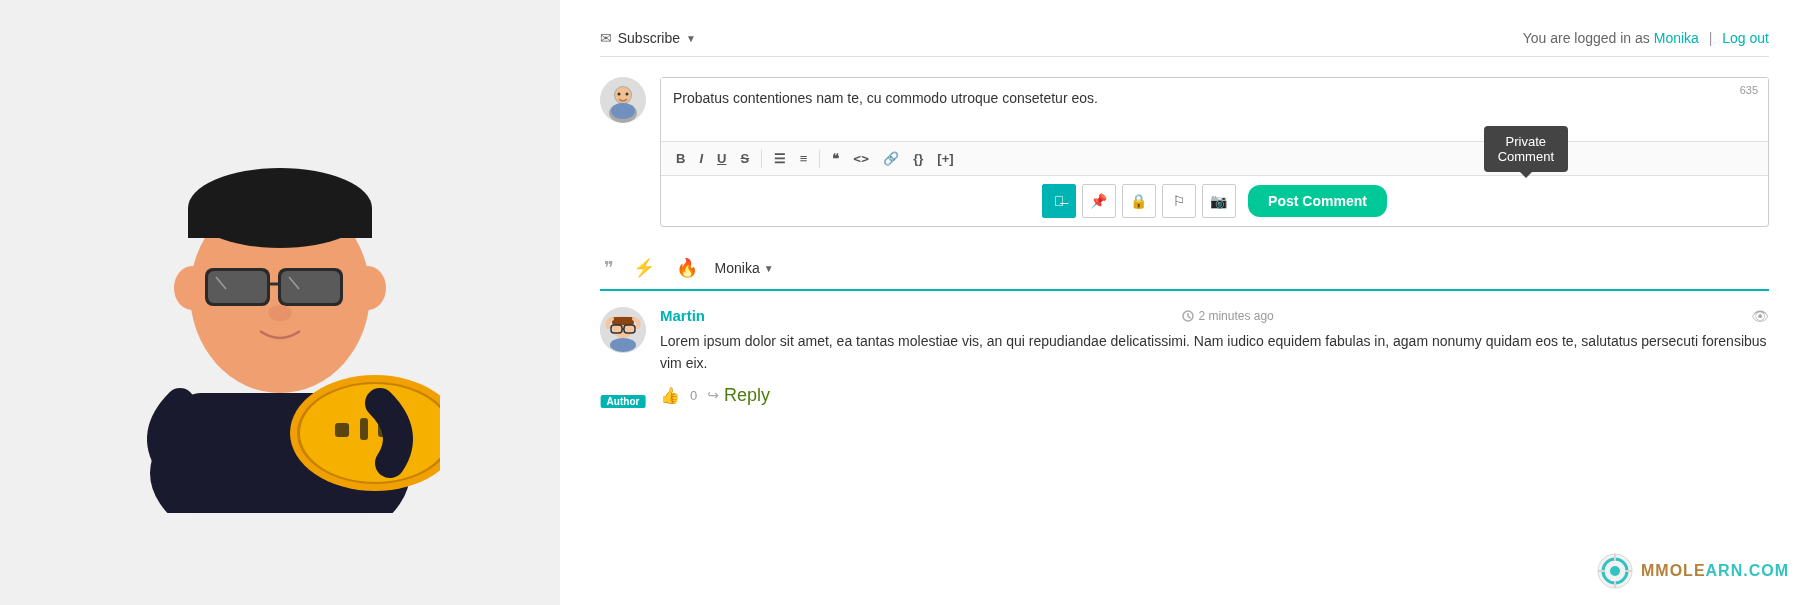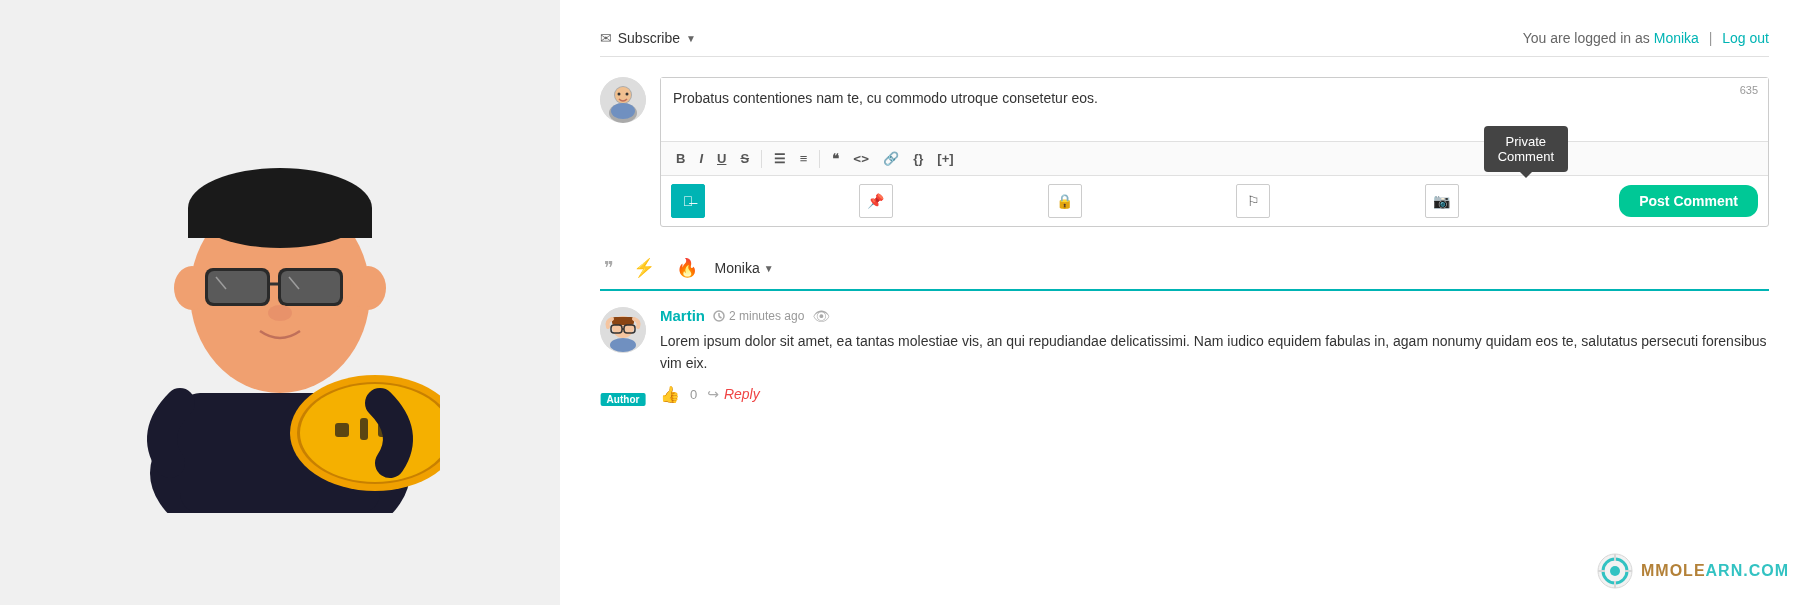--- a/index.html
+++ b/index.html
@@ -133,21 +133,21 @@
       color: #555;
       font-size: 13px;
       font-weight: bold;
       border-radius: 2px;
     }
     .toolbar-sep { width: 1px; height: 18px; background: #ddd; margin: 0 3px; }
 
     
     .post-controls {
       display: flex;
-      justify-content: space-between;
+      justify-content: center;
       align-items: center;
       padding: 8px 10px;
       gap: 6px;
       border-top: 1px solid #e0e0e0;
       position: relative;
     }
     .private-comment-tooltip {
       position: absolute;
       right: 200px;
       top: -50px;
@@ -286,22 +286,22 @@
       padding: 1px 6px;
       border-radius: 2px;
       white-space: nowrap;
     }
     .comment-body {
       flex: 1;
     }
     .comment-meta {
       display: flex;
       align-items: center;
-      gap: 8px;
       margin-bottom: 6px;
+      justify-content: space-between;
     }
     .commenter-name {
       font-weight: 700;
       color: #00b4b4;
       font-size: 15px;
     }
     .comment-time {
       color: #999;
       font-size: 12px;
       display: flex;
@@ -341,23 +341,22 @@
       display: flex;
       align-items: center;
       gap: 5px;
       background: none;
       border: none;
       cursor: pointer;
       color: #aaa;
       font-size: 14px;
     }
     .reply-btn-text {
-      color: #ef4444;
-      font-size: 14px;
-      font-style: italic;
+      color: #4d7c0f;
+      font-size: 18px;
     }
 
     
     .watermark {
       position: absolute;
       bottom: 16px;
       right: 20px;
       display: flex;
       align-items: center;
       gap: 8px;

